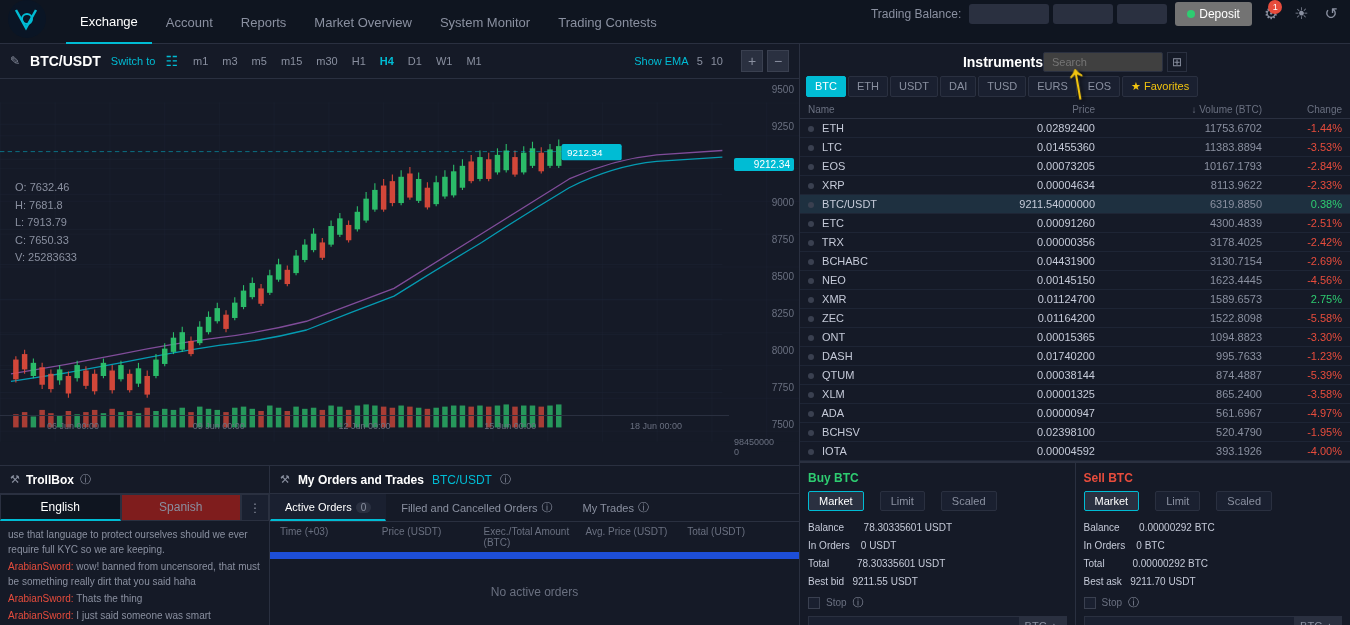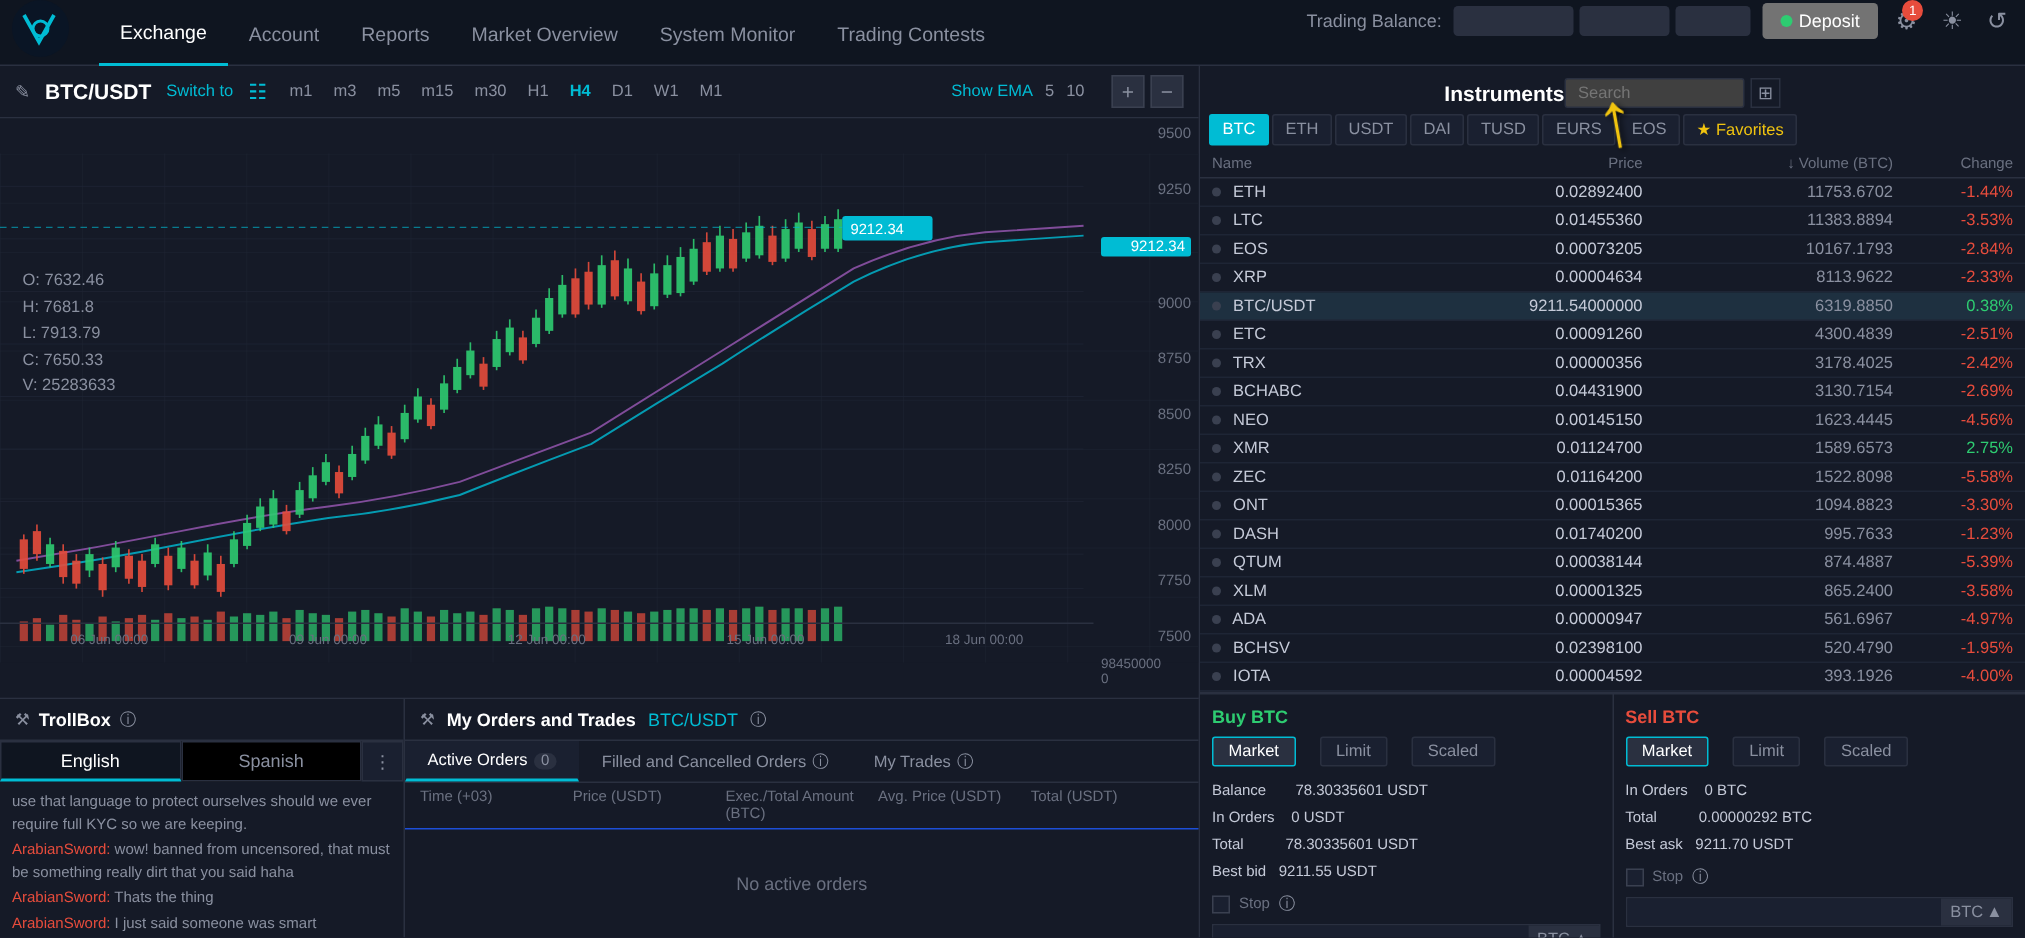--- a/index.html
+++ b/index.html
@@ -251,21 +251,21 @@
       color: #8a90a0;
       font-size: 11px;
       cursor: pointer;
     }
     .lang-tab {
       flex: 1;
       padding: 5px 8px;
       text-align: center;
       cursor: pointer;
       font-size: 12px;
-      background: #000000;
+      background: #7f1d1d;
       border: 1px solid #2a3040;
       color: #8a90a0;
     }
     .lang-tab.active {
       background: #0f1520;
       color: #fff;
       border-bottom: 2px solid #00bcd4;
     }
     .lang-menu-btn {
       width: 28px;
@@ -335,21 +335,21 @@
       color: #8a90a0;
       border-radius: 10px;
       padding: 0 5px;
       font-size: 10px;
     }
     .orders-columns {
       display: flex;
       padding: 4px 10px;
       font-size: 10px;
       color: #6a7080;
-      border-bottom: 1px solid #1d4ed8;
+      border-bottom: 7px solid #1d4ed8;
     }
     .col { flex: 1; }
     .orders-empty {
       flex: 1;
       display: flex;
       align-items: center;
       justify-content: center;
       color: #6a7080;
       font-size: 12px;
     }
@@ -1230,20 +1230,25 @@
 
       <div class="sell-panel">
         <div class="panel-title">Sell BTC</div>
         <div class="order-type-tabs">
           <div class="ot-tab active">Market</div>
           <div class="ot-tab">Limit</div>
           <div class="ot-tab">Scaled</div>
         </div>
         <div class="balance-info">
           <div>
+            <span>Balance</span>
+            &nbsp;&nbsp;&nbsp;&nbsp;&nbsp;
+            <span>0.00000292 BTC</span>
+          </div>
+          <div>
             <span>In Orders</span>
             &nbsp;&nbsp;
             <span>0 BTC</span>
           </div>
           <div>
             <span>Total</span>
             &nbsp;&nbsp;&nbsp;&nbsp;&nbsp;&nbsp;&nbsp;&nbsp;
             <span>0.00000292 BTC</span>
           </div>
           <div>

